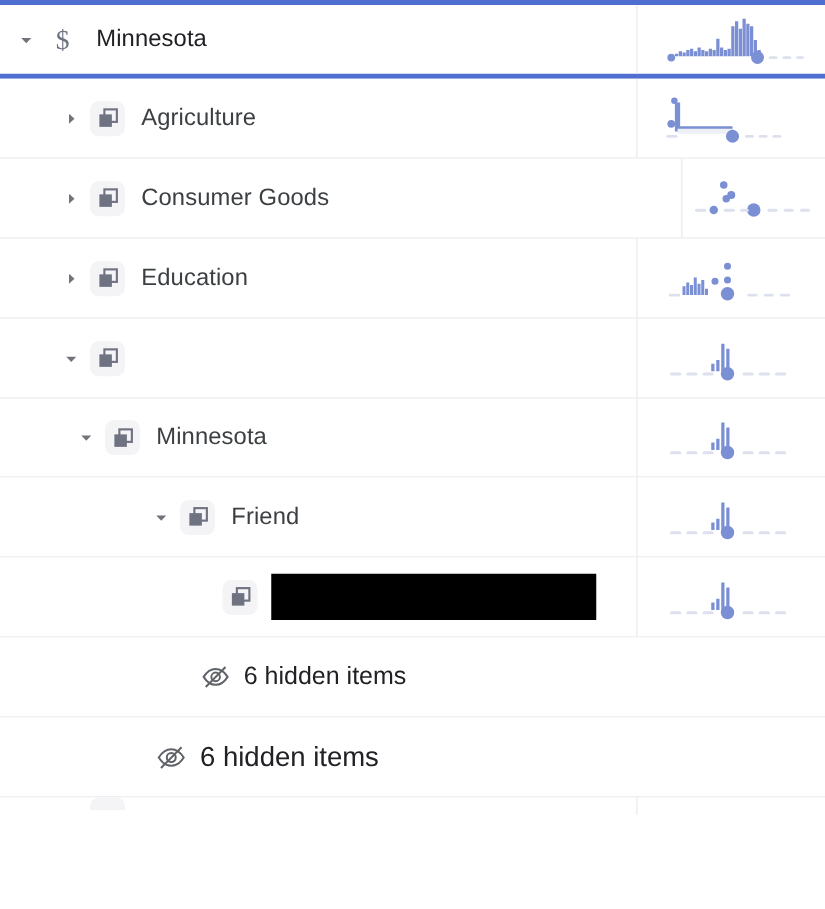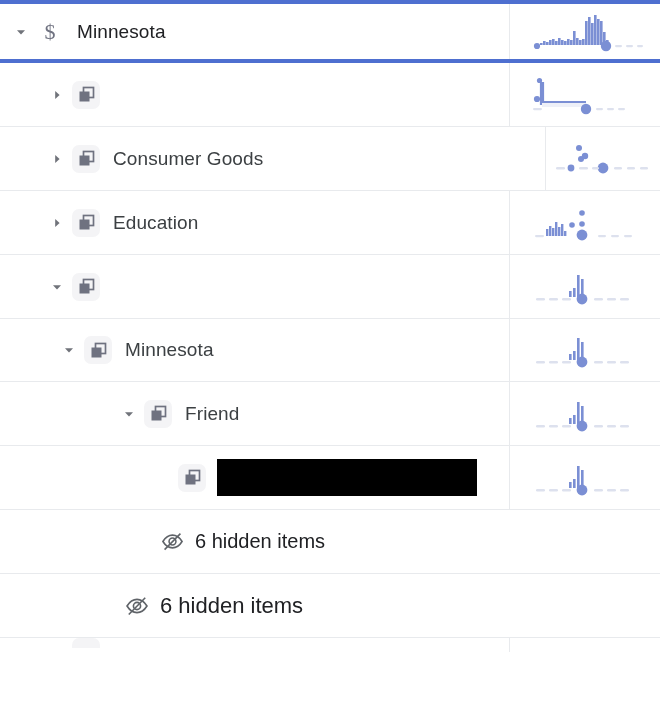--- a/index.html
+++ b/index.html
@@ -172,20 +172,21 @@
         <svg width="14" height="14" viewBox="0 0 14 14">
             <path d="M5.2 3 L5.2 11 L9.6 7 Z" fill="#70737a"></path>
           </svg>
       </div>
       <div class="chip">
         <svg width="19" height="19" viewBox="0 0 19 19">
           <rect x="6.5" y="2.5" width="10" height="10" fill="none" stroke="#6f7280" stroke-width="1.7"></rect>
           <rect x="2.5" y="6.5" width="10" height="10" fill="#6f7280"></rect>
         </svg>
       </div>
+      <span class="label">Agriculture</span>
     </div>
     <div class="cell-spark">
       <svg class="spark" width="118" height="44" viewBox="0 0 118 44">
         <path d="M16 9 L16 30 L60 30" fill="none" stroke="#7b8fd4" stroke-width="4.2" stroke-linejoin="miter"></path>
         <rect x="16" y="30" width="44" height="4" fill="#eef0f8"></rect>
         <circle cx="13.5" cy="7.5" r="2.6" fill="#7b8fd4"></circle>
         <circle cx="11" cy="26" r="3.1" fill="#7b8fd4"></circle>
         <circle cx="60" cy="36" r="5.2" fill="#7b8fd4"></circle>
         <g fill="#dde1ee">
           <rect x="7" y="35" width="9" height="2.2" rx="1.1"></rect>

